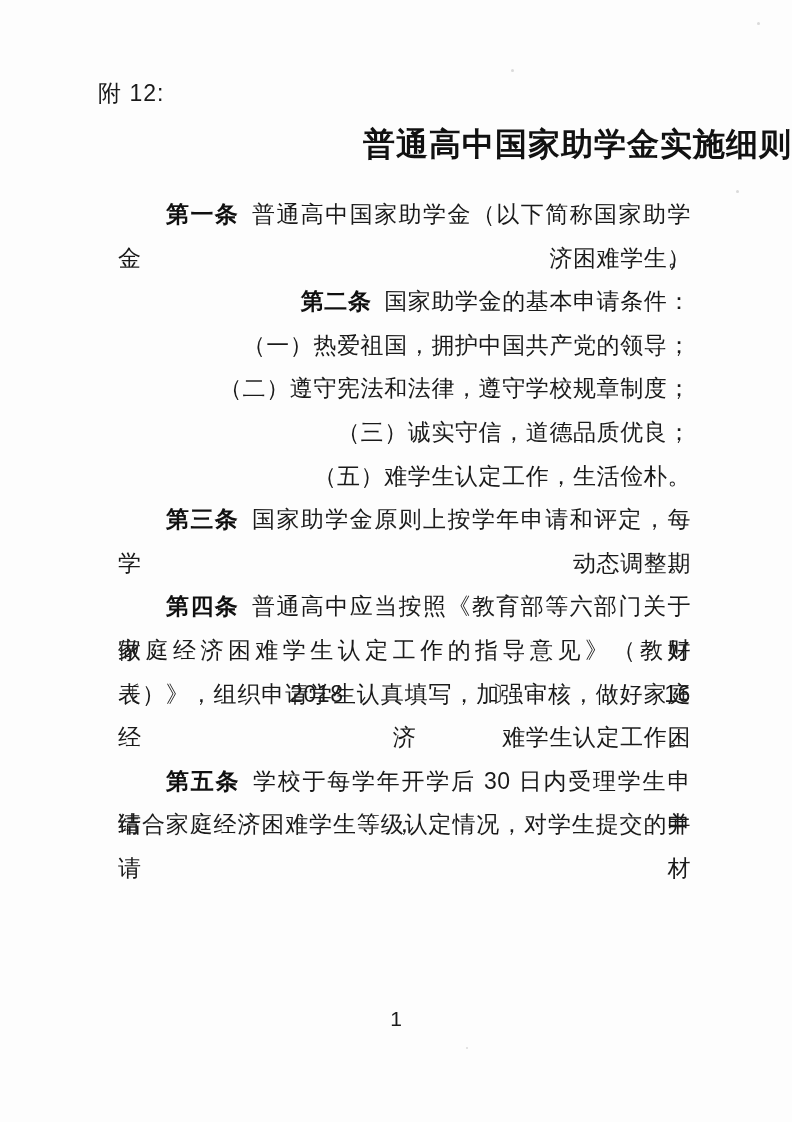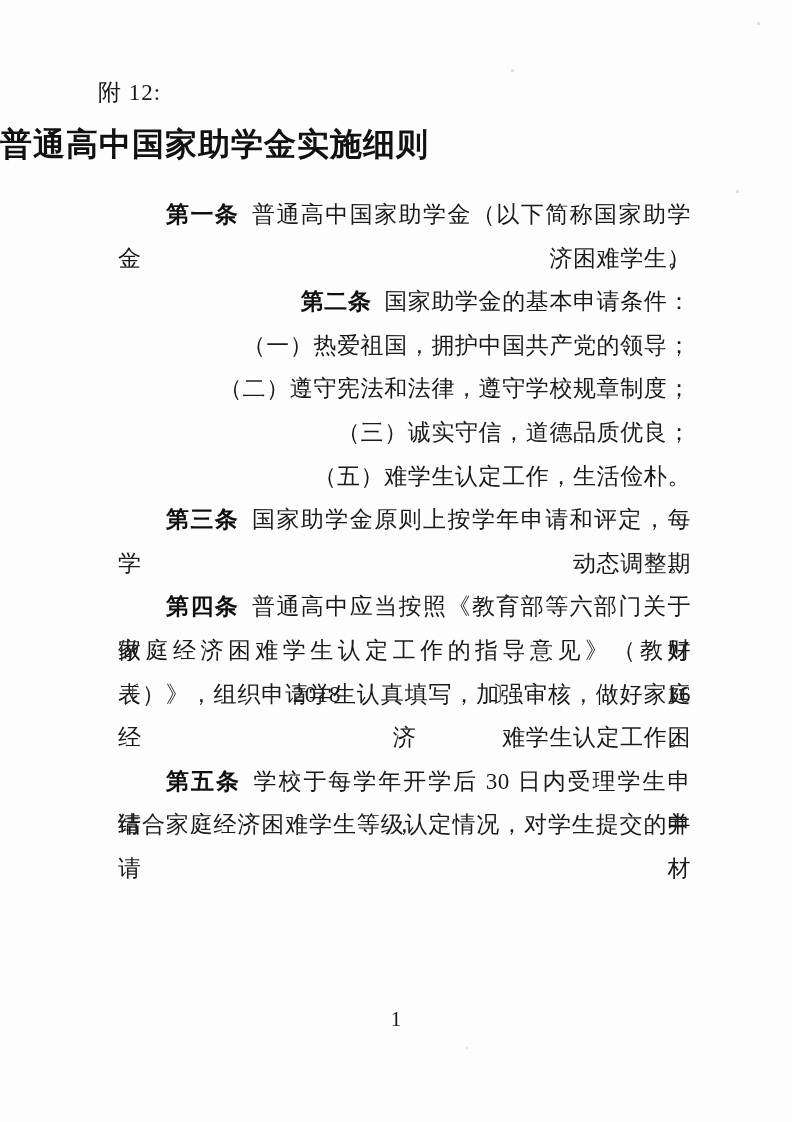--- a/index.html
+++ b/index.html
@@ -5,39 +5,39 @@
   html, body {
     margin: 0;
     padding: 0;
     background: #ffffff;
   }
   .page {
     position: relative;
     width: 792px;
     height: 1122px;
     background: #fdfdfd;
-    font-family: Liberation Serif, serif;
+    font-family: Liberation Sans, sans-serif;
     color: #1a1a1a;
     overflow: hidden;
   }
   .attachment-label {
     position: absolute;
     left: 98px;
     top: 79px;
     font-size: 23px;
     line-height: 28px;
     letter-spacing: 1px;
   }
   .doc-title {
     position: absolute;
     left: 0;
     top: 123px;
     width: 100%;
     margin: 0;
-    text-align: left;
+    text-align: right;
     font-size: 32px;
     font-weight: bold;
     letter-spacing: 1px;
     color: #111111;
   }
   .doc-body {
     position: absolute;
     left: 100px;
     top: 193px;
     width: 591px;

